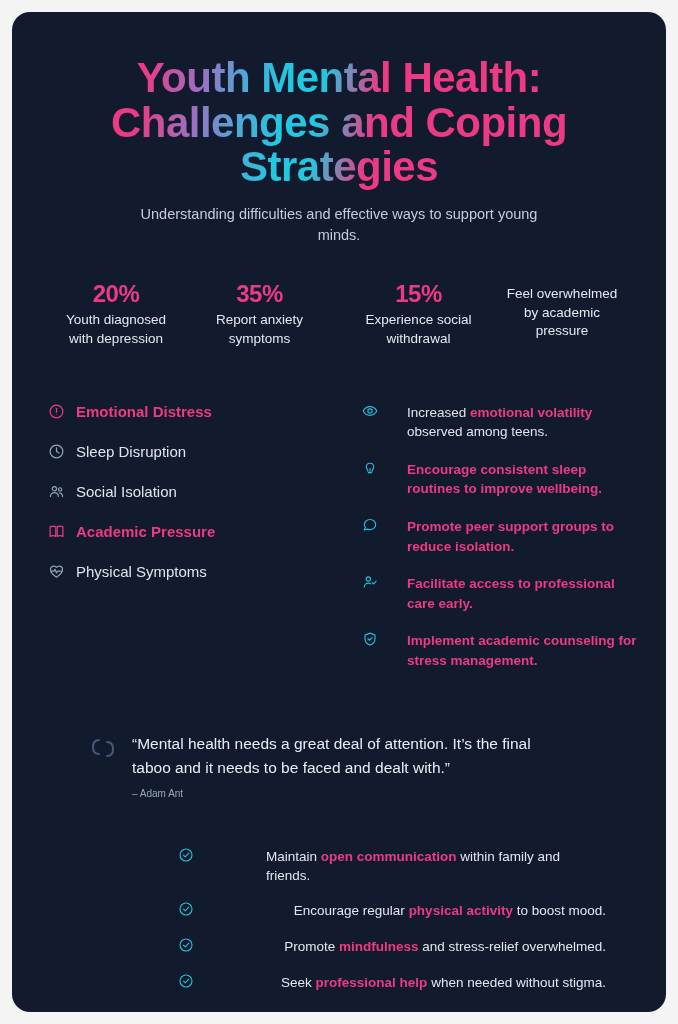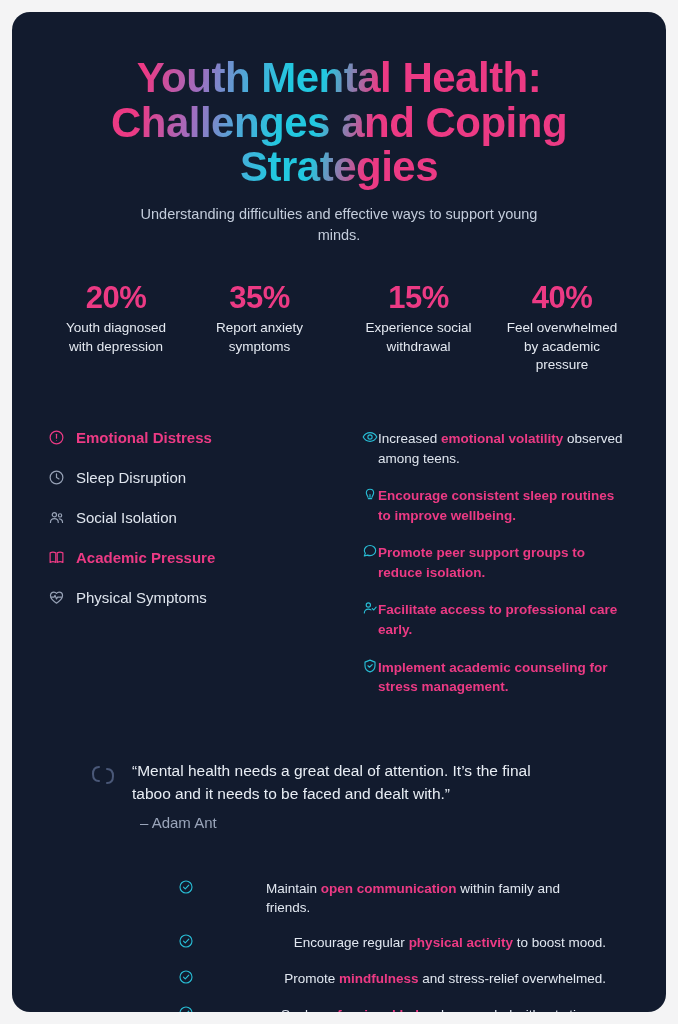--- a/index.html
+++ b/index.html
@@ -68,21 +68,21 @@
     justify-content: space-between;
     padding: 34px 40px 0 40px;
   }
   .stat {
     flex: 1 1 0;
     text-align: center;
     padding: 0 6px;
     box-sizing: border-box;
   }
   .stat-value {
-    font-size: 31px;
+    font-size: 24px;
     font-weight: bold;
     color: #ec3a84;
     line-height: 1.1;
     letter-spacing: -0.5px;
   }
   .stat-label {
     margin-top: 4px;
     font-size: 13.5px;
     line-height: 1.38;
     color: #e4e9f1;
@@ -111,21 +111,21 @@
   }
   .chal-row.accent .chal-label {
     color: #ec3a84;
     font-weight: bold;
     font-size: 15px;
   }
 
   .ins-row {
     display: flex;
     align-items: flex-start;
-    gap: 0;
+    gap: 29px;
     margin-bottom: 18px;
   }
   .ins-text {
     font-size: 13.5px;
     line-height: 1.45;
     color: #dfe5ee;
     max-width: 252px;
   }
   .ins-row.accent .ins-text {
     color: #ec3a84;
@@ -153,23 +153,22 @@
     margin-top: 2px;
   }
   .quote-text {
     font-size: 15.5px;
     line-height: 1.5;
     color: #e8edf4;
     max-width: 430px;
   }
   .quote-author {
     margin-top: 9px;
-    font-size: 15px;
+    font-size: 10px;
     color: #9aa5ba;
-    margin-left: 8px;
   }
 
   
   .coping {
     padding: 48px 60px 0 166px;
   }
   .cope-row {
     display: flex;
     align-items: flex-start;
     gap: 0;
@@ -200,21 +199,20 @@
       </div>
       <div class="stat">
         <div class="stat-value">35%</div>
         <div class="stat-label">Report anxiety symptoms</div>
       </div>
       <div class="stat">
         <div class="stat-value">15%</div>
         <div class="stat-label">Experience social withdrawal</div>
       </div>
       <div class="stat w-narrow">
-        <div class="stat-value">40%</div>
         <div class="stat-label">Feel overwhelmed by academic pressure</div>
       </div>
     </div>
 
   <div class="columns">
     <div class="col-left" id="challenges-list">
         <div class="chal-row accent">
           <span class="icon icon-pink"><svg width="17" height="17" viewBox="0 0 24 24" fill="none" stroke="currentColor" stroke-width="1.7" stroke-linecap="round" stroke-linejoin="round">
               <circle cx="12" cy="12" r="9"></circle>
               <line x1="12" y1="7.5" x2="12" y2="13"></line>

